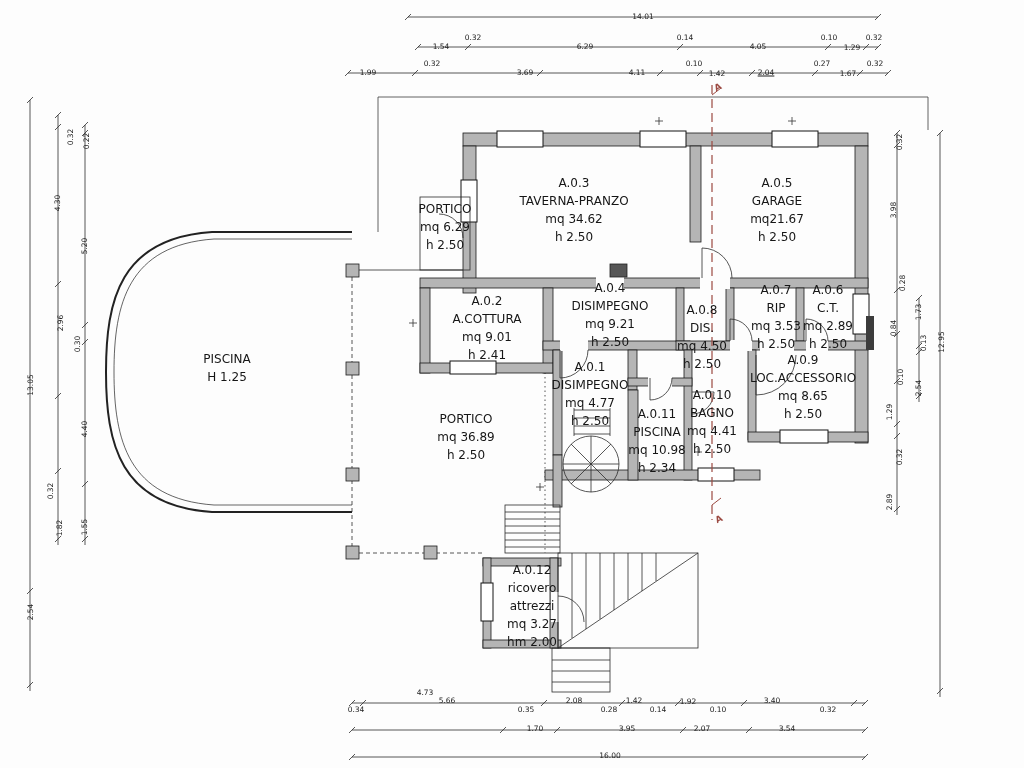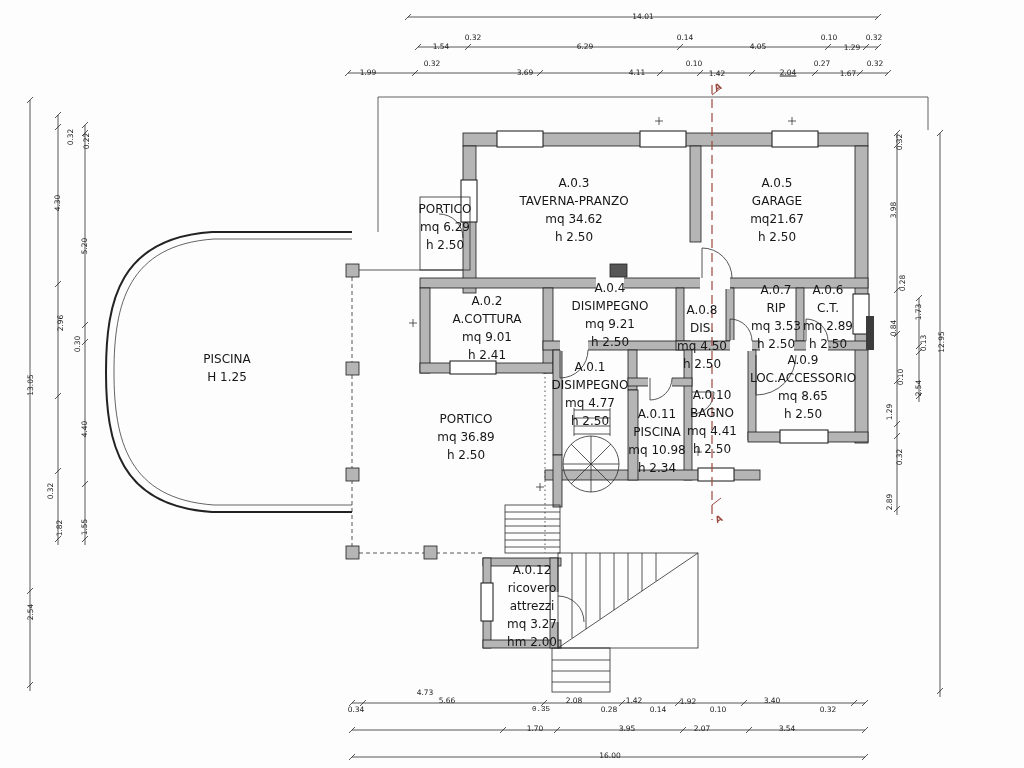--- a/index.html
+++ b/index.html
@@ -282,21 +282,21 @@
       <span class="dim" style="left: 758px; top: 46px;">4.05</span>
       <span class="dim" style="left: 829px; top: 37px;">0.10</span>
       <span class="dim" style="left: 852px; top: 47px;">1.29</span>
       <span class="dim" style="left: 874px; top: 37px;">0.32</span>
       <span class="dim" style="left: 368px; top: 72px;">1.99</span>
       <span class="dim" style="left: 432px; top: 63px;">0.32</span>
       <span class="dim" style="left: 525px; top: 72px;">3.69</span>
       <span class="dim" style="left: 637px; top: 72px;">4.11</span>
       <span class="dim" style="left: 694px; top: 63px;">0.10</span>
       <span class="dim" style="left: 717px; top: 73px;">1.42</span>
-      <span class="dim" style="left: 788px; top: 72px; text-decoration: underline;">2.04</span>
+      <span class="dim" style="left: 766px; top: 72px; text-decoration: underline;">2.04</span>
       <span class="dim" style="left: 822px; top: 63px;">0.27</span>
       <span class="dim" style="left: 848px; top: 73px;">1.67</span>
       <span class="dim" style="left: 875px; top: 63px;">0.32</span>
       <span class="dim vert" style="left: 30px; top: 385px;">13.05</span>
       <span class="dim vert" style="left: 30px; top: 612px;">2.54</span>
       <span class="dim vert" style="left: 70px; top: 137px;">0.32</span>
       <span class="dim vert" style="left: 57px; top: 203px;">4.30</span>
       <span class="dim vert" style="left: 60px; top: 323px;">2.96</span>
       <span class="dim vert" style="left: 50px; top: 491px;">0.32</span>
       <span class="dim vert" style="left: 59px; top: 528px;">1.82</span>
@@ -312,21 +312,21 @@
       <span class="dim vert" style="left: 900px; top: 377px;">0.10</span>
       <span class="dim vert" style="left: 889px; top: 412px;">1.29</span>
       <span class="dim vert" style="left: 899px; top: 457px;">0.32</span>
       <span class="dim vert" style="left: 889px; top: 502px;">2.89</span>
       <span class="dim vert" style="left: 918px; top: 312px;">1.73</span>
       <span class="dim vert" style="left: 923px; top: 343px;">0.13</span>
       <span class="dim vert" style="left: 918px; top: 388px;">2.54</span>
       <span class="dim vert" style="left: 941px; top: 342px;">12.95</span>
       <span class="dim" style="left: 356px; top: 709px;">0.34</span>
       <span class="dim" style="left: 447px; top: 700px;">5.66</span>
-      <span class="dim" style="left: 541px; top: 709px; font-family: Liberation Mono, monospace;">0.35</span>
+      <span class="dim" style="left: 526px; top: 709px;">0.35</span>
       <span class="dim" style="left: 574px; top: 700px;">2.08</span>
       <span class="dim" style="left: 609px; top: 709px;">0.28</span>
       <span class="dim" style="left: 634px; top: 700px;">1.42</span>
       <span class="dim" style="left: 658px; top: 709px;">0.14</span>
       <span class="dim" style="left: 688px; top: 701px;">1.92</span>
       <span class="dim" style="left: 718px; top: 709px;">0.10</span>
       <span class="dim" style="left: 772px; top: 700px;">3.40</span>
       <span class="dim" style="left: 828px; top: 709px;">0.32</span>
       <span class="dim" style="left: 425px; top: 692px;">4.73</span>
       <span class="dim" style="left: 519px; top: 728px; margin-left: 16px;">1.70</span>

